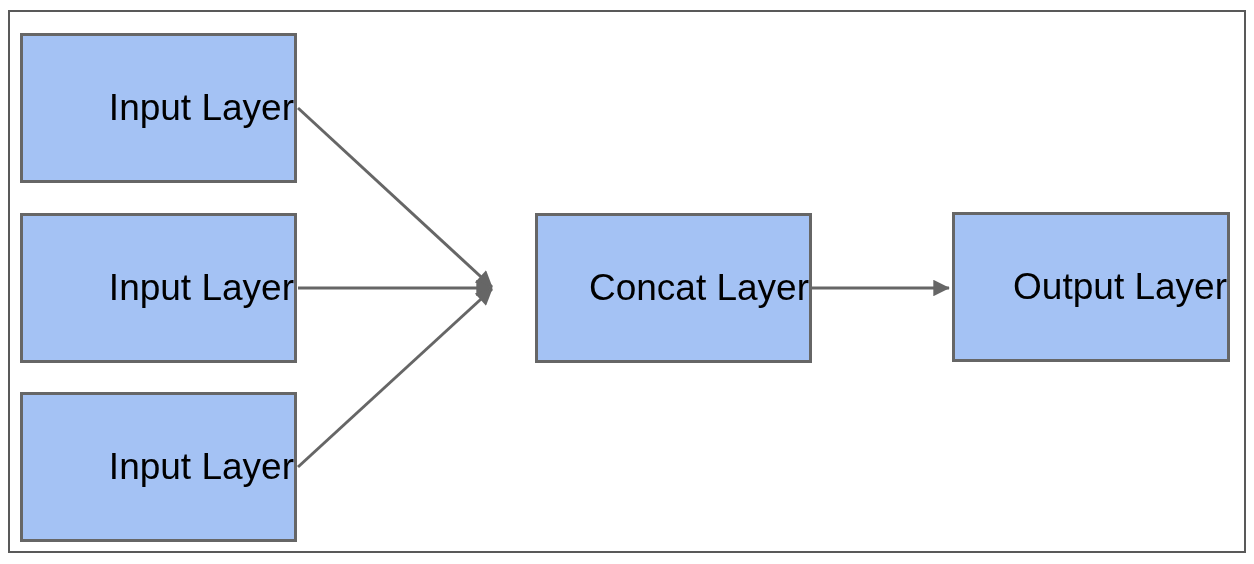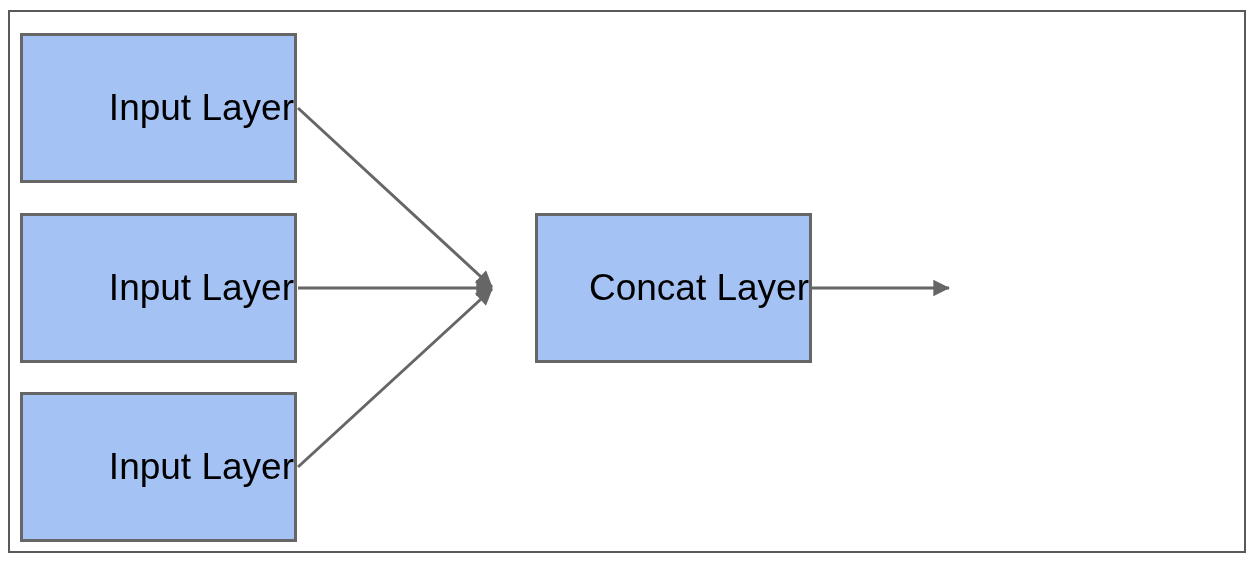--- a/index.html
+++ b/index.html
@@ -92,14 +92,17 @@
   </div>
 
   <div class="node node-input-3">
     <span>Input Layer</span>
   </div>
 
   <div class="node node-concat">
     <span>Concat Layer</span>
   </div>
 
+  <div class="node node-output">
+    <span>Output Layer</span>
+  </div>
 
 </div>
 
 </body></html>

